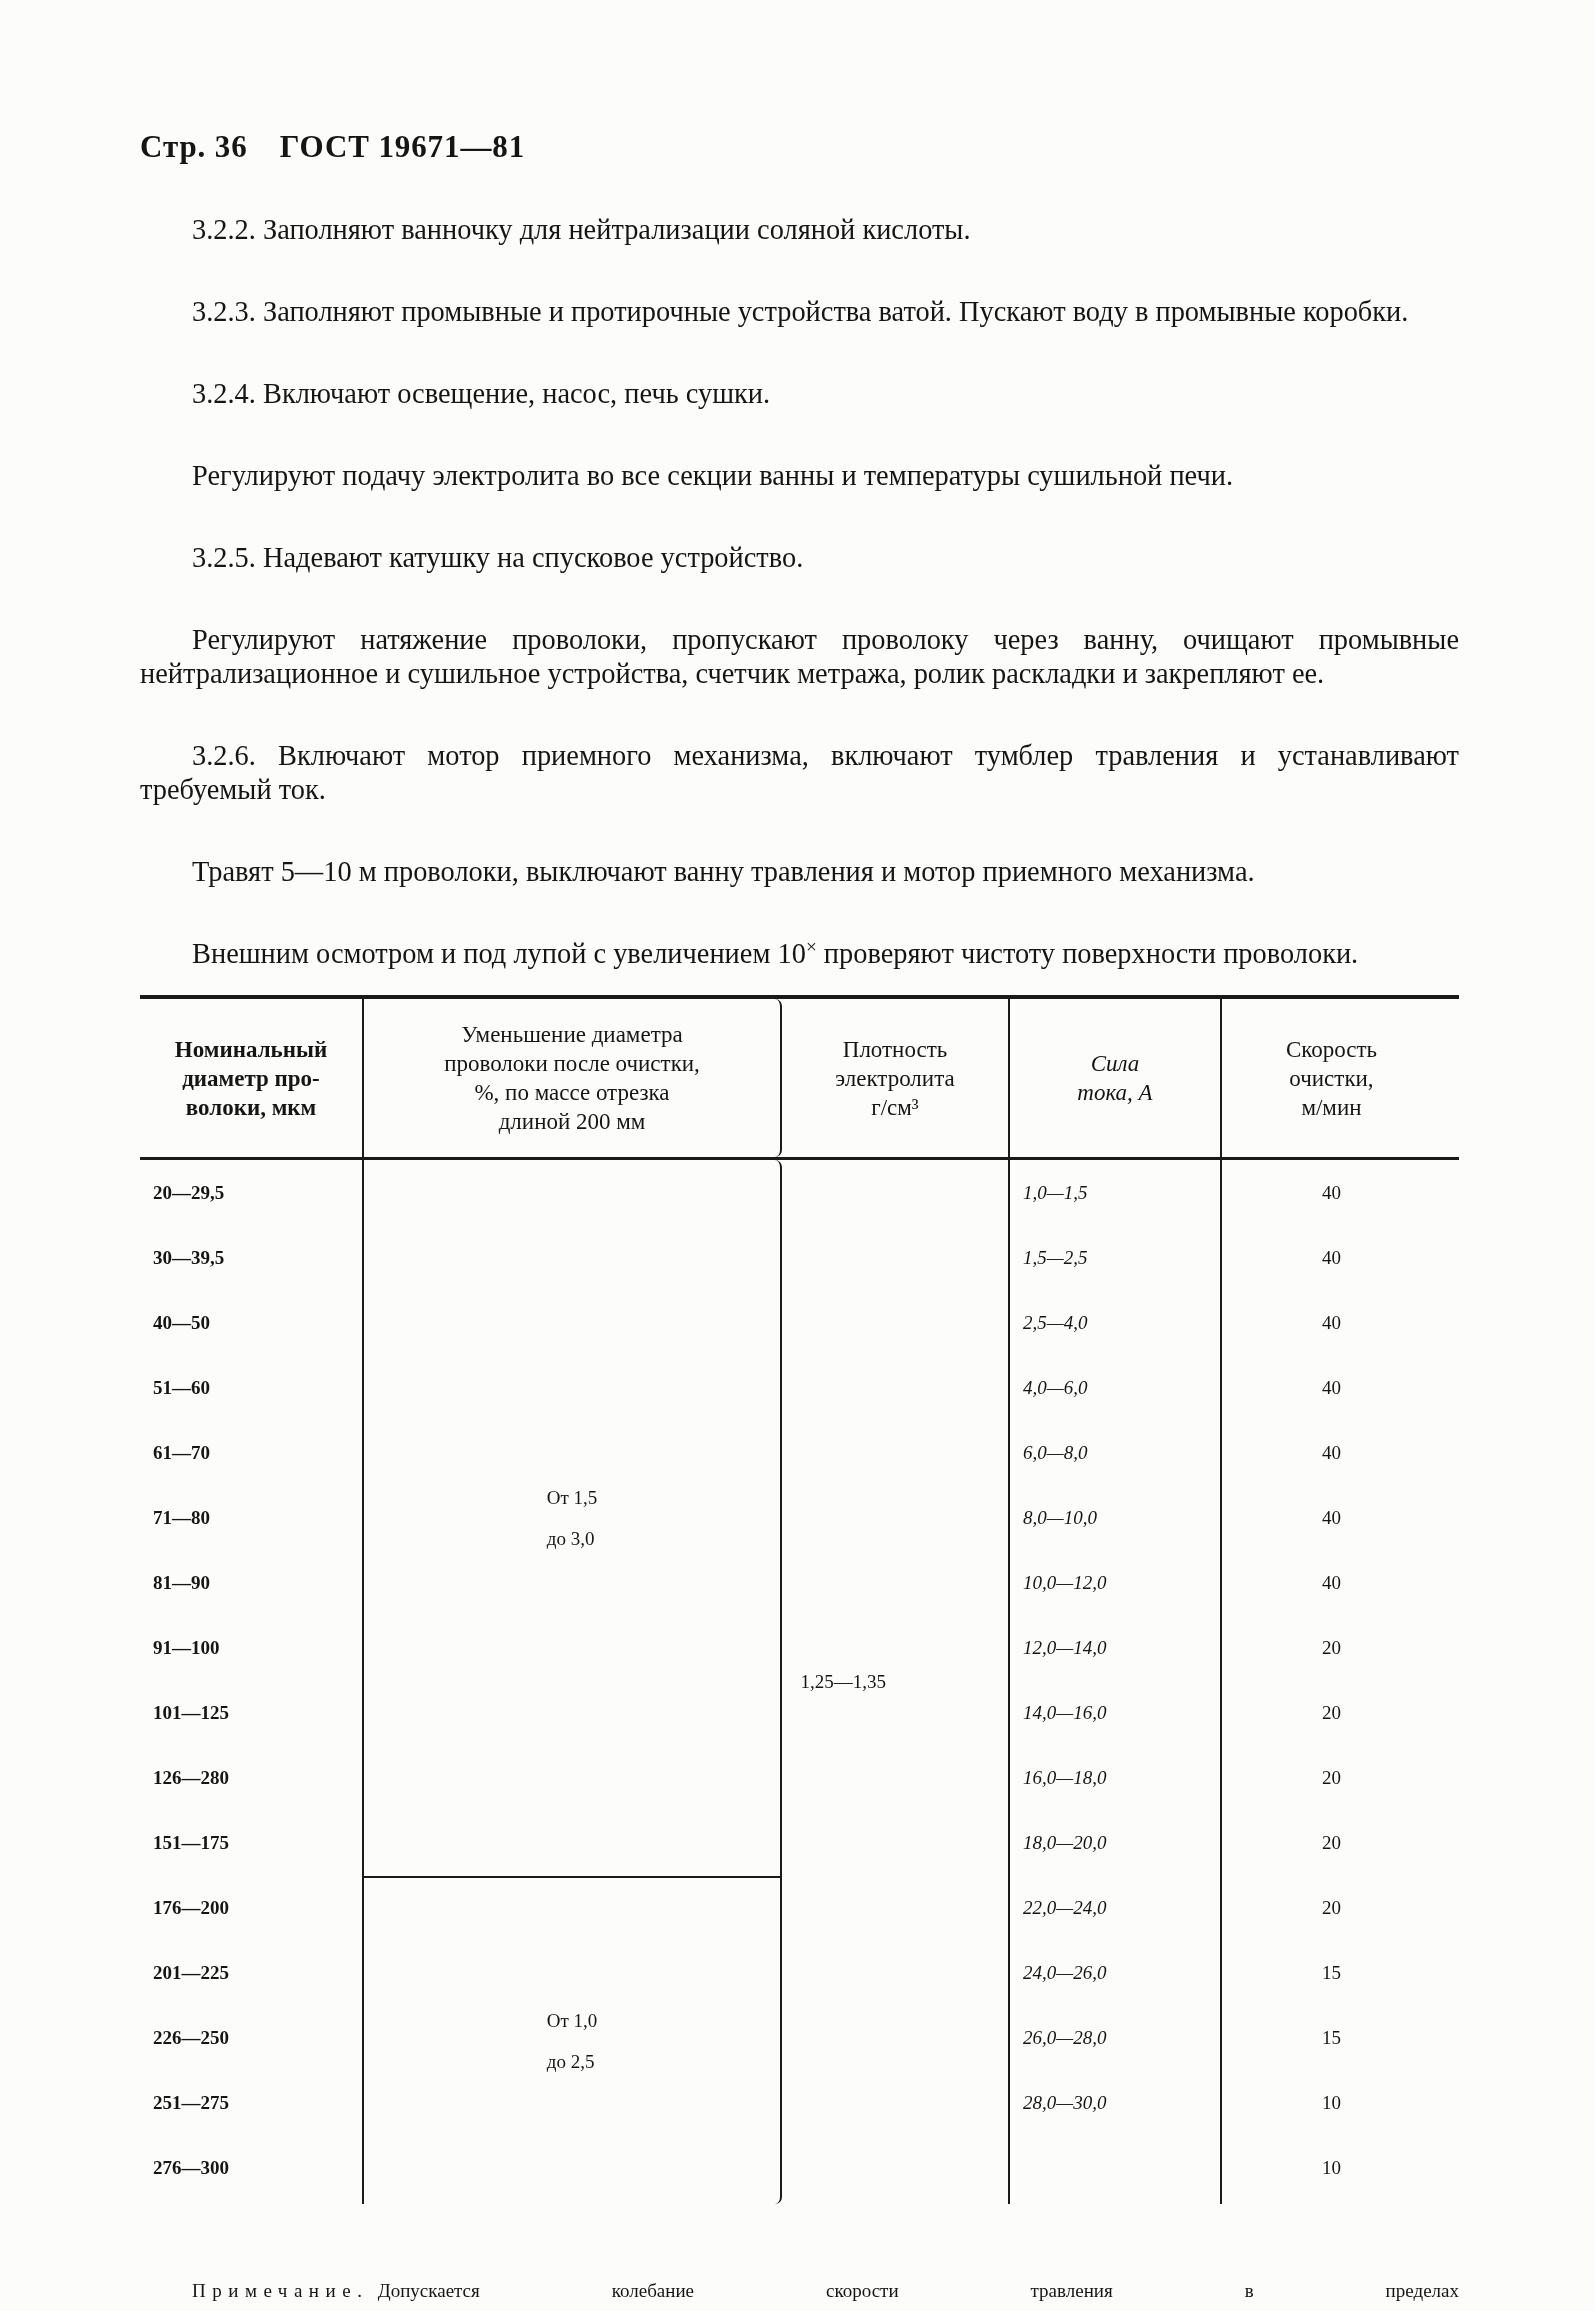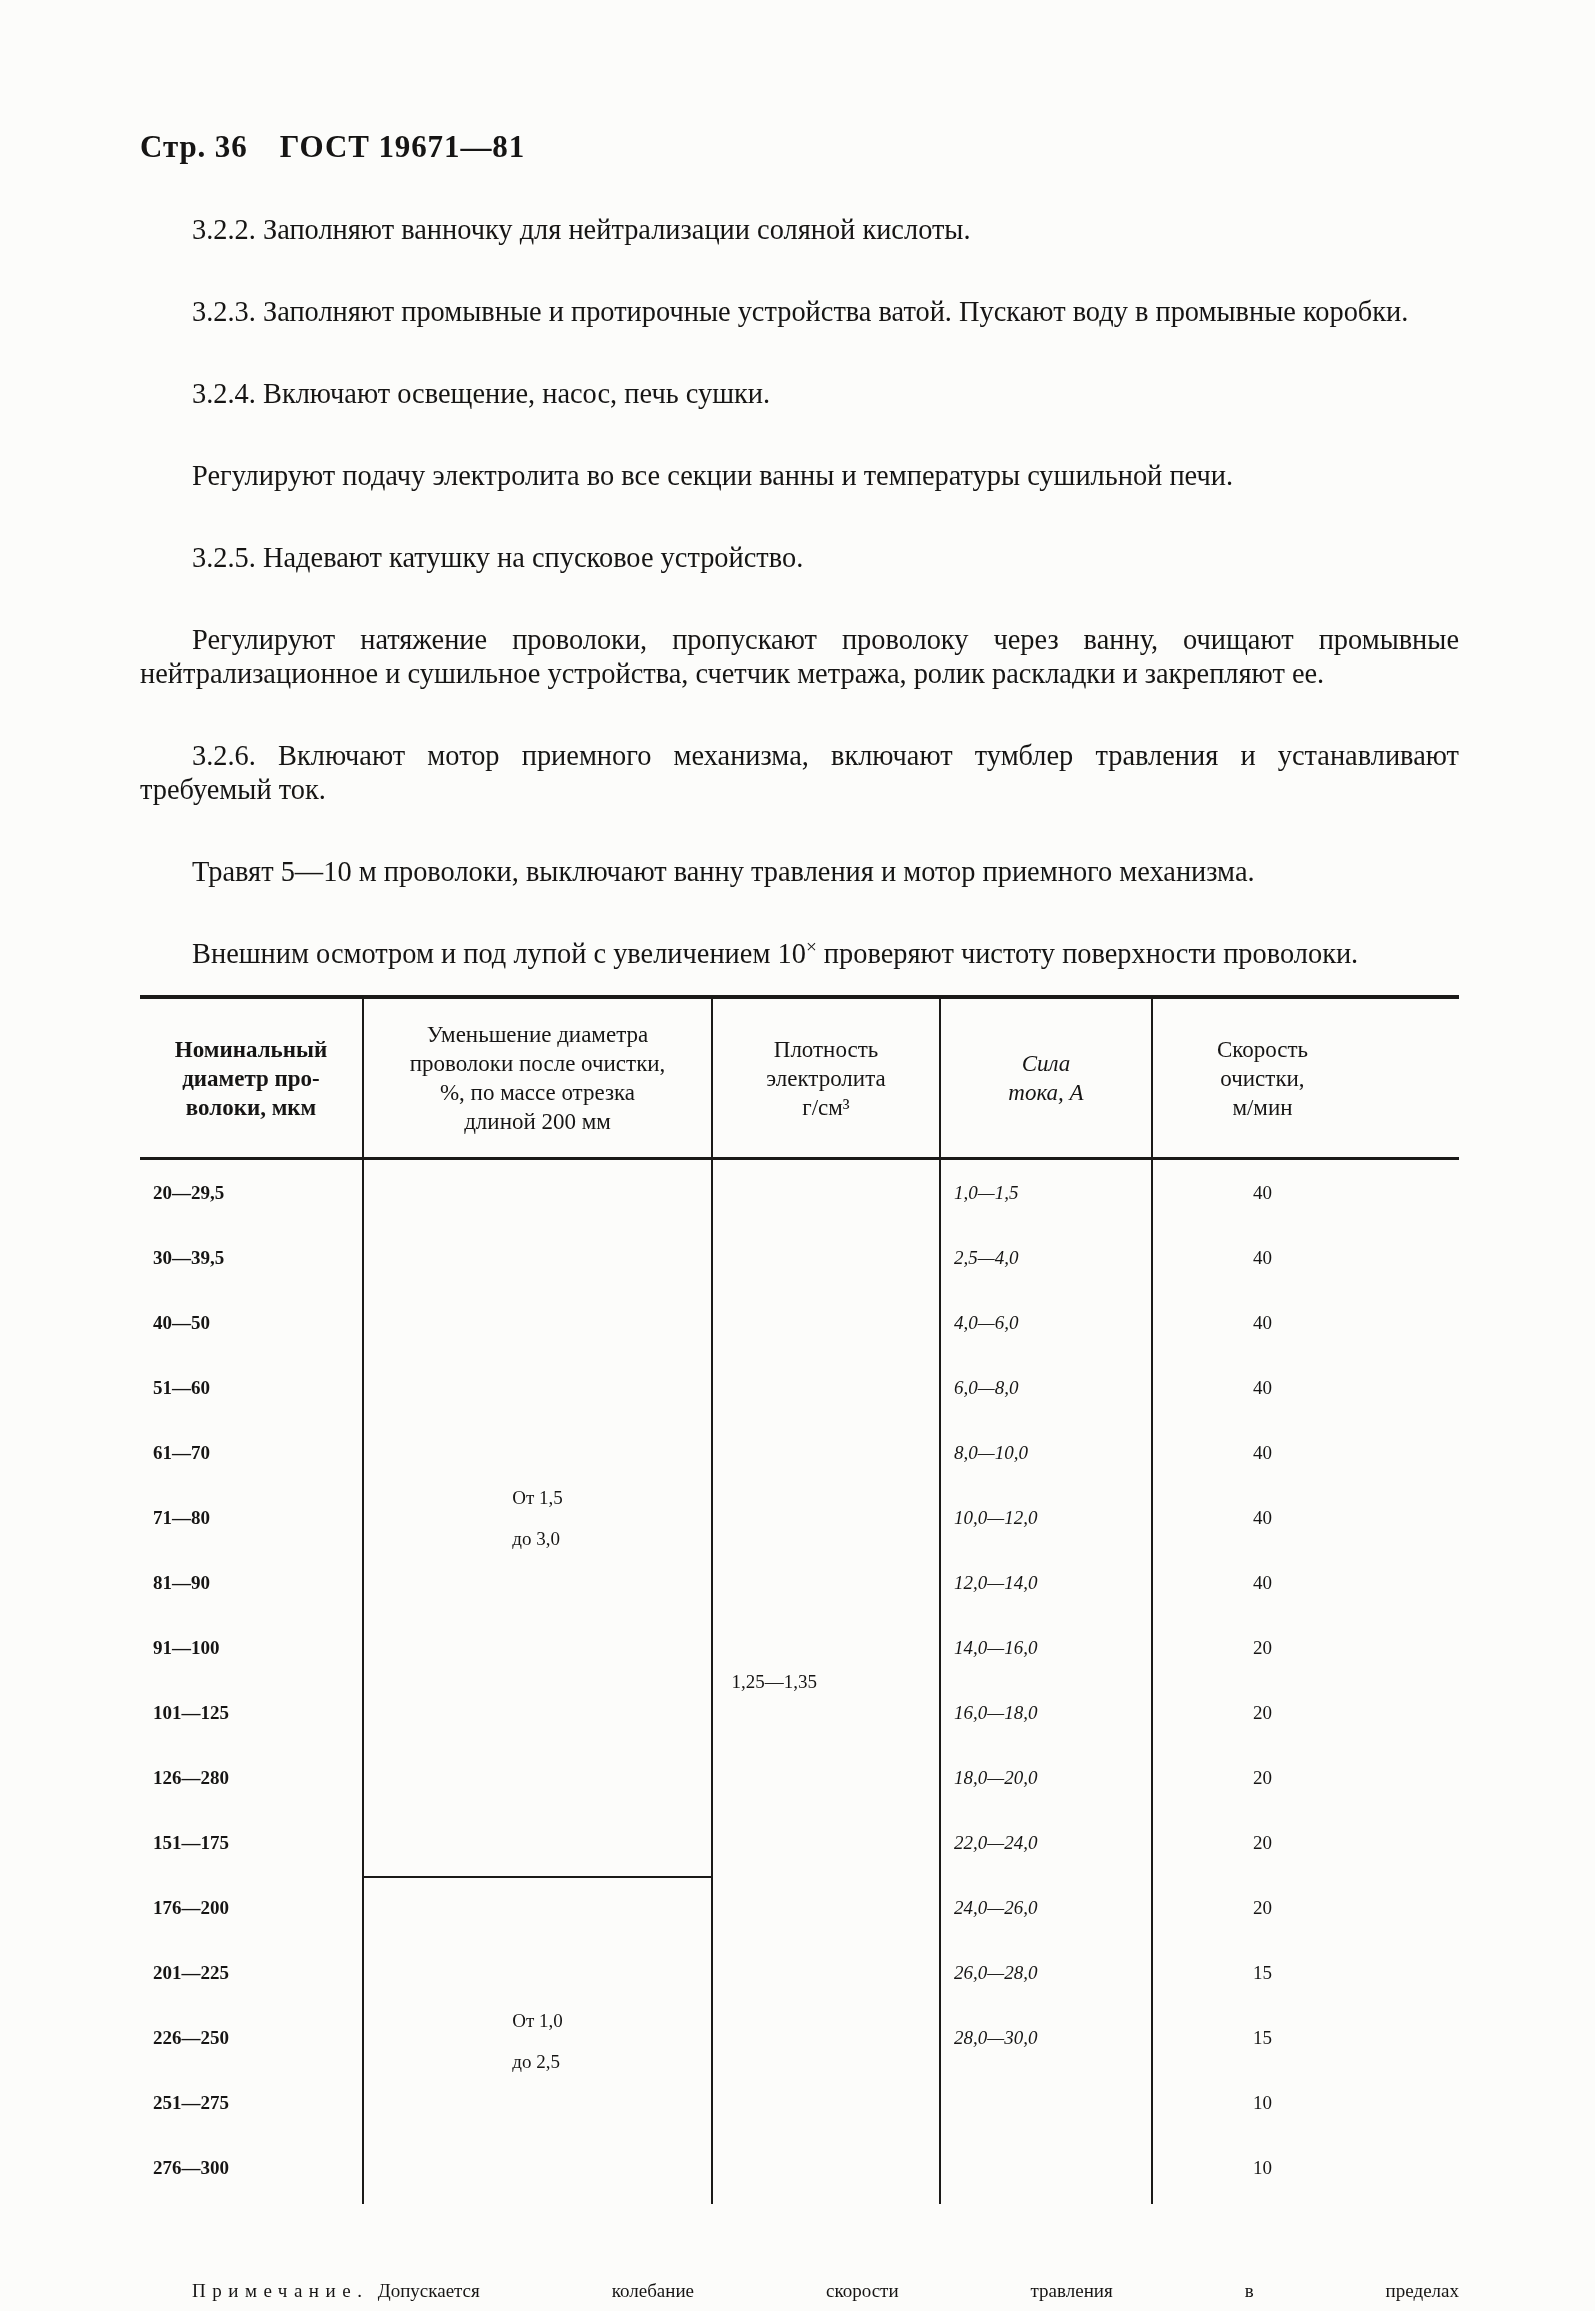--- a/index.html
+++ b/index.html
@@ -44,21 +44,21 @@
     display: flex;
     align-items: center;
     justify-content: center;
     text-align: center;
     white-space: pre-line;
     font-size: 23px;
     line-height: 29px;
     padding: 5.6px 7.5px;
   }
   .w1 { width: 224px; font-weight: bold; }
-  .w2 { width: 349px; }
+  .w2 { width: 418px; border-radius: 7px; }
   .w3 { width: 228px; }
   .w4 { width: 212px; font-style: italic; }
   .w5 { width: 219px; }
   .vr { border-right: 2.8px solid #1b1a18; }
 
   .tbody { display: flex; font-size: 19px; }
   .bcol { position: relative; }
   .cell {
     height: 65px;
     display: flex;
@@ -170,20 +170,21 @@
       </div>
 
       <div class="bcol w3 vr">
         <div class="density-cell">
           <span>1,25—1,35</span>
         </div>
       </div>
 
       <div class="bcol col-left w4 vr">
         <div class="cell">1,0—1,5</div>
+        <div class="cell">1,5—2,5</div>
         <div class="cell">2,5—4,0</div>
         <div class="cell">4,0—6,0</div>
         <div class="cell">6,0—8,0</div>
         <div class="cell">8,0—10,0</div>
         <div class="cell">10,0—12,0</div>
         <div class="cell">12,0—14,0</div>
         <div class="cell">14,0—16,0</div>
         <div class="cell">16,0—18,0</div>
         <div class="cell">18,0—20,0</div>
         <div class="cell">22,0—24,0</div>

